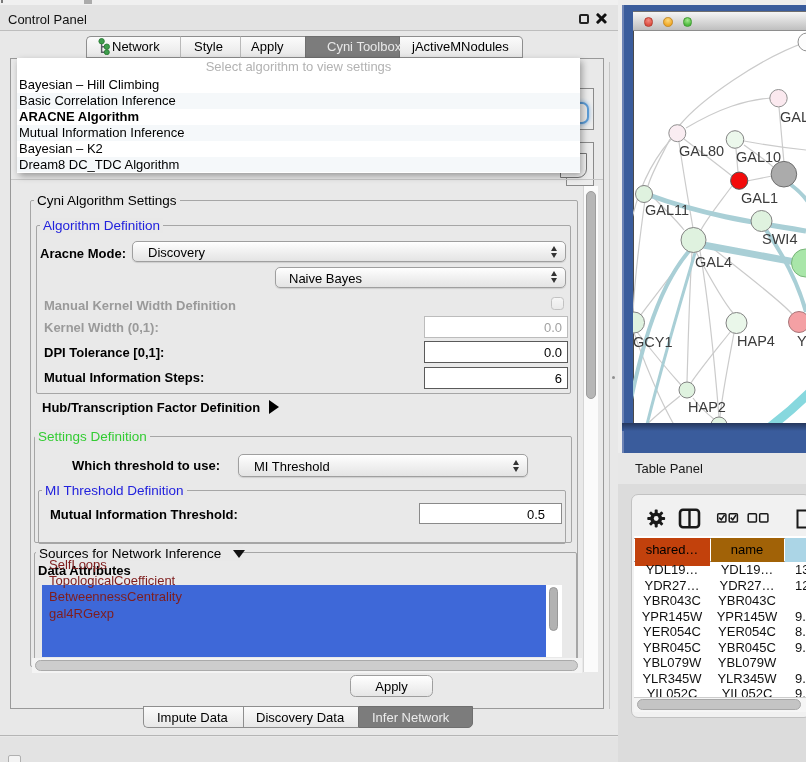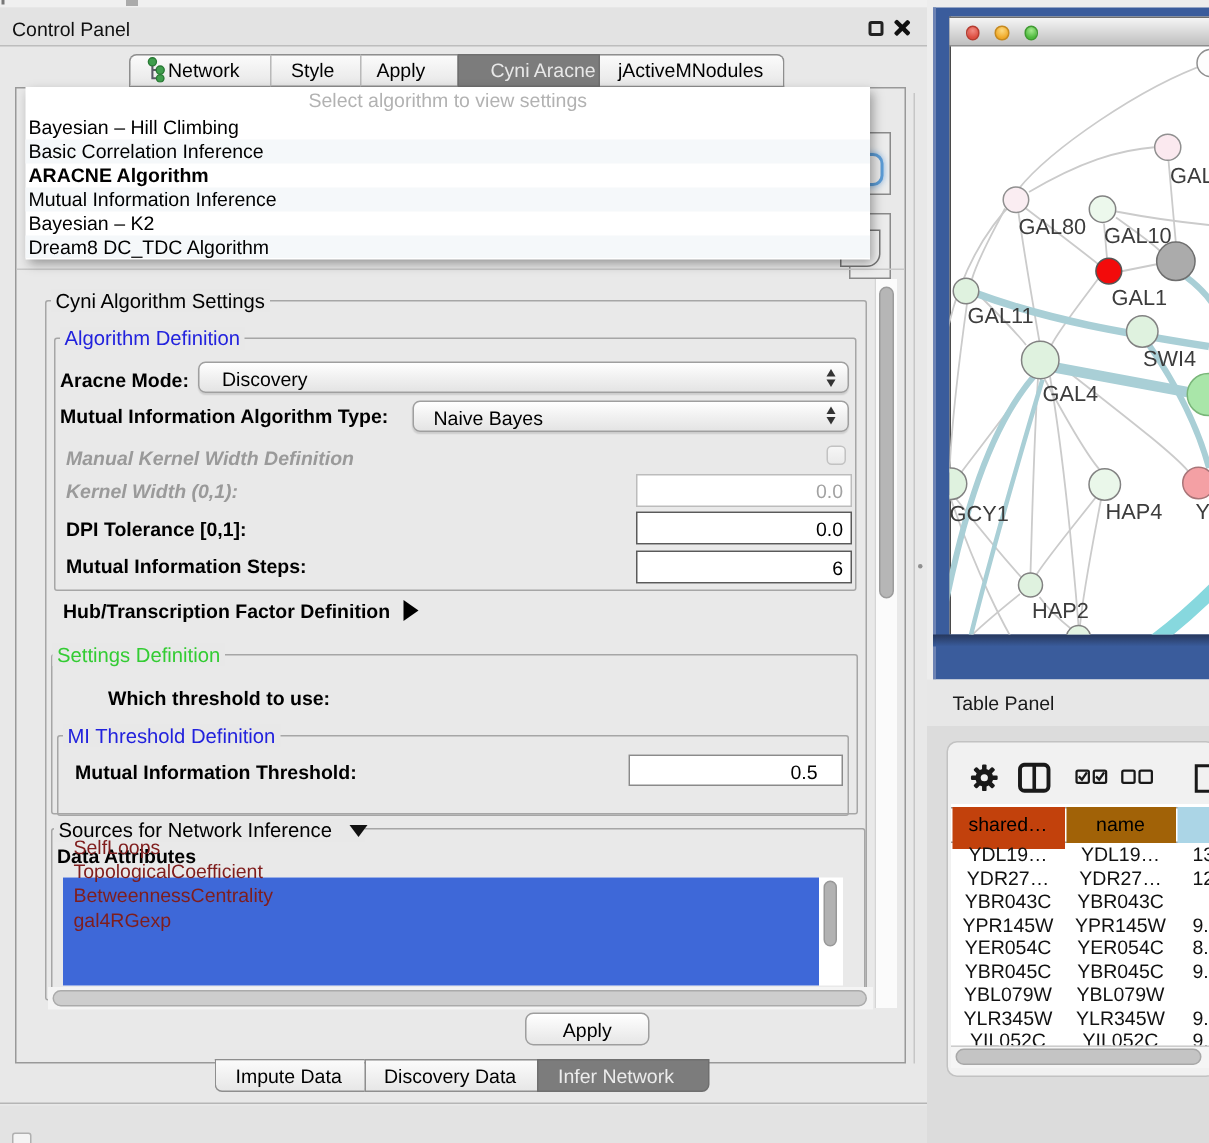--- a/index.html
+++ b/index.html
@@ -1,21 +1,21 @@
 <!DOCTYPE html>
 <html><head>
 <meta charset="utf-8">
 <style>
   * { margin:0; padding:0; box-sizing:border-box; }
   html,body { width:806px; height:762px; overflow:hidden; }
   body { font-family:"Liberation Sans", sans-serif; background:#e8e8e8; position:relative; }
   .abs { position:absolute; }
   .b { font-weight:bold; }
   .lbl { position:absolute; font-size:13px; color:#000; white-space:nowrap; }
-  .glbl { position:absolute; font-size:13px; color:#9a9a9a; white-space:nowrap; font-weight:bold;font-style:italic; }
+  .glbl { position:absolute; font-size:13px; color:#9a9a9a; white-space:nowrap; font-weight:bold; }
   .grp { position:absolute; border:1px solid #a6a6a6; border-radius:2px; }
   .gtitle { position:absolute; font-size:13.5px; background:#e8e8e8; padding:0 3px; white-space:nowrap; }
   .combo { position:absolute; border:1px solid #9f9f9f; border-radius:5px;
            background:linear-gradient(#ffffff,#f2f2f2 45%,#e4e4e4); box-shadow:0 1px 1px rgba(0,0,0,0.12); }
   .combo .ctext { position:absolute; left:15px; top:3px; font-size:13px; color:#000; }
   .spin { position:absolute; right:7px; top:50%; width:7px; height:14px; margin-top:-7px; }
   .spin:before { content:""; position:absolute; left:0; top:1px; border-left:3.5px solid transparent; border-right:3.5px solid transparent; border-bottom:5px solid #333; }
   .spin:after  { content:""; position:absolute; left:0; bottom:1px; border-left:3.5px solid transparent; border-right:3.5px solid transparent; border-top:5px solid #333; }
   .tf { position:absolute; background:#fff; font-size:13px; text-align:right; padding:3px 5px 0 0; }
   .tab { position:absolute; font-size:13px; color:#000; text-align:center; border:1px solid #8e8e8e;
@@ -46,21 +46,21 @@
   <div class="tab" style="left:400px;top:31px;width:123px;height:22px;border-left:none;border-radius:0 5px 0 0;"></div>
   <svg class="abs" style="left:97px;top:33px;" width="14" height="17" viewBox="0 0 14 17">
     <path d="M4.6 5 L4.6 14.2 L9.8 14.2 M4.6 8.7 L9.8 8.7" fill="none" stroke="#5a5a66" stroke-width="1.4"></path>
     <circle cx="4.6" cy="3.2" r="2.7" fill="#3f9e4d" stroke="#2a7a36" stroke-width="0.9"></circle>
     <circle cx="9.8" cy="8.7" r="2.7" fill="#3f9e4d" stroke="#2a7a36" stroke-width="0.9"></circle>
     <circle cx="9.8" cy="14.2" r="2.5" fill="#3f9e4d" stroke="#2a7a36" stroke-width="0.9"></circle>
   </svg>
   <div class="abs" style="left:112px;top:34px;font-size:13px;">Network</div>
   <div class="abs" style="left:194px;top:34px;font-size:13px;">Style</div>
   <div class="abs" style="left:251px;top:34px;font-size:13px;">Apply</div>
-  <div class="abs" style="left:327px;top:34px;font-size:13px;color:#e8e8e8;">Cyni Aracne</div>
+  <div class="abs" style="left:327px;top:34px;font-size:13px;color:#e8e8e8;">Cyni Toolbox</div>
   <div class="abs" style="left:412px;top:34px;font-size:13px;">jActiveMNodules</div>
 
   <div class="abs" style="left:10px;top:52.5px;width:594px;height:651px;border:1px solid #999;background:#e9e9e9;"></div>
   <div class="abs" style="left:609px;top:57px;width:1px;height:647px;background:#c6c6c6;"></div>
   <div class="abs" style="left:611.5px;top:371px;width:3px;height:3px;background:#8f8f8f;border-radius:50%;"></div>
 
   <div class="abs" style="left:566px;top:82.7px;width:28px;height:42px;border:1px solid #8a8a8a;background:#ececec;"></div>
   <div class="abs" style="left:566px;top:97px;width:22.5px;height:22px;border:2.5px solid #5b9bd5;border-radius:7px;background:#e9e9e9;box-shadow:0 0 4px #7fb0e0;"></div>
   <div class="abs" style="left:566px;top:136.5px;width:28px;height:44px;border:1px solid #8a8a8a;background:#ececec;"></div>
   <div class="abs" style="left:560px;top:148px;width:27px;height:25px;border:1.5px solid #777;border-radius:0 0 9px 0;background:#f4f4f4;"></div>
@@ -73,21 +73,20 @@
   <div class="gtitle" style="left:34px;top:188px;color:#000;">Cyni Algorithm Settings</div>
 
   <div class="grp" style="left:36px;top:220px;width:535px;height:169px;"></div>
   <div class="gtitle" style="left:40px;top:213px;color:#2222dd;">Algorithm Definition</div>
 
   <div class="lbl b" style="left:40px;top:241px;">Aracne Mode:</div>
   <div class="combo" style="left:132px;top:236px;width:434px;height:21px;">
       <span class="ctext">Discovery</span>
       <span class="spin"></span>
     </div>
-  <div class="lbl b" style="left:40px;top:265px;">Mutual Information Algorithm Type:</div>
   <div class="combo" style="left:275px;top:261.5px;width:291px;height:21px;">
       <span class="ctext" style="left:13px;">Naive Bayes</span>
       <span class="spin"></span>
     </div>
 
   <div class="glbl" style="left:44px;top:293px;">Manual Kernel Width Definition</div>
   <div class="abs" style="left:551px;top:292px;width:13px;height:13px;border:1px solid #c2c2c2;border-radius:3.5px;background:linear-gradient(#f6f6f6,#eaeaea);"></div>
 
   <div class="glbl" style="left:44px;top:315px;">Kernel Width (0,1):</div>
   <div class="tf" style="left:424px;top:311px;width:144px;height:22px;border:1px solid #bcbcbc;color:#a2a2a2;">0.0</div>
@@ -98,20 +97,24 @@
   <div class="lbl b" style="left:44px;top:365px;">Mutual Information Steps:</div>
   <div class="tf" style="left:424px;top:361.5px;width:144px;height:22px;border:1px solid #5a5a5a;color:#000;">6</div>
 
   <div class="lbl b" style="left:42px;top:395px;">Hub/Transcription Factor Definition</div>
   <div class="abs" style="left:269px;top:395px;width:0;height:0;border-left:10px solid #000;border-top:7px solid transparent;border-bottom:7px solid transparent;"></div>
 
   <div class="grp" style="left:34px;top:431px;width:538px;height:107px;"></div>
   <div class="gtitle" style="left:35px;top:424px;color:#33cc33;">Settings Definition</div>
 
   <div class="lbl b" style="left:72px;top:453px;">Which threshold to use:</div>
+  <div class="combo" style="left:238px;top:449px;width:290px;height:23px;">
+      <span class="ctext" style="top:4px;">MI Threshold</span>
+      <span class="spin"></span>
+    </div>
 
   <div class="grp" style="left:38px;top:485px;width:528px;height:54px;"></div>
   <div class="gtitle" style="left:42px;top:478px;color:#2222dd;">MI Threshold Definition</div>
   <div class="lbl b" style="left:50px;top:502px;text-align:right;">Mutual Information Threshold:</div>
   <div class="tf" style="left:419px;top:498px;width:143px;height:21px;border:1px solid #8a8a8a;color:#000;padding-right:16px;">0.5</div>
 
   <div class="grp" style="left:34px;top:547px;width:543px;height:112px;"></div>
   <div class="gtitle" style="left:36px;top:541px;color:#000;padding-right:22px;">Sources for Network Inference</div>
   <div class="abs" style="left:233px;top:545px;width:0;height:0;border-top:8px solid #111;border-left:6.5px solid transparent;border-right:6.5px solid transparent;"></div>
   <div class="lbl b" style="left:38px;top:558px;">Data Attributes</div>

